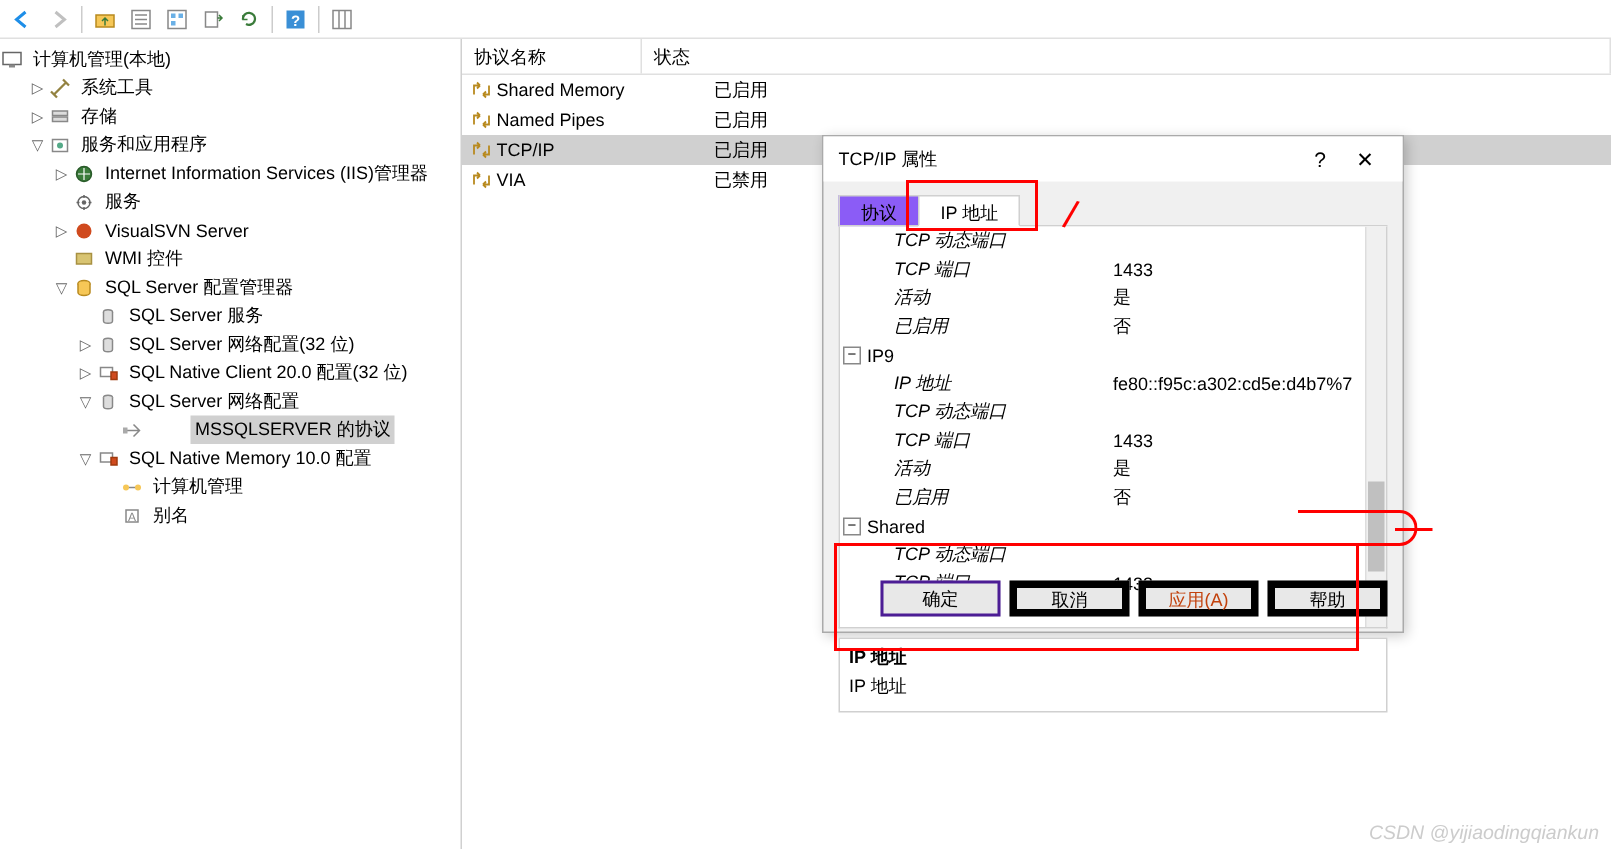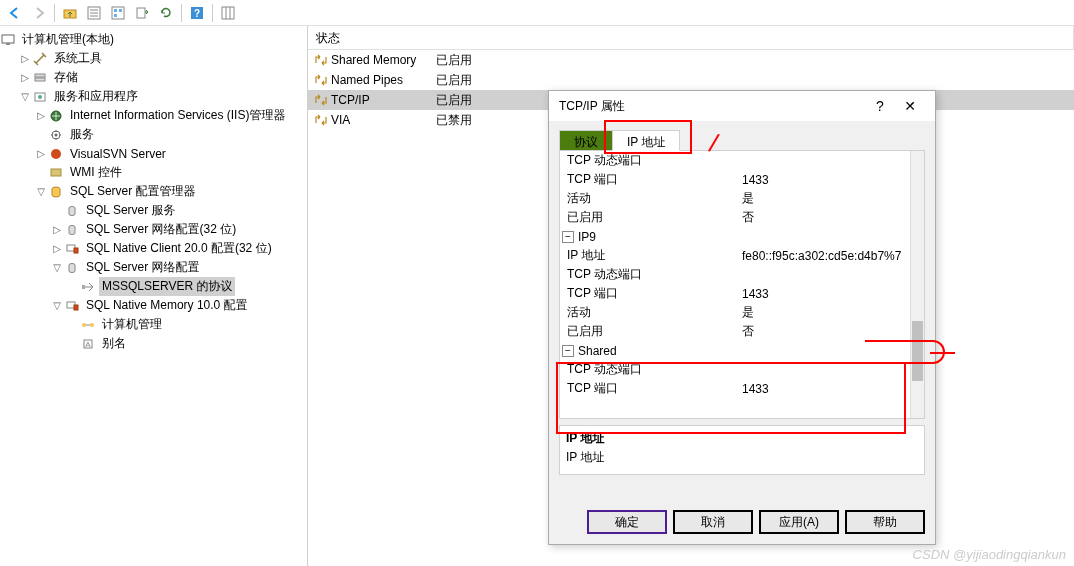--- a/index.html
+++ b/index.html
@@ -52,21 +52,21 @@
       font-size: 10px;
       color: #666;
       cursor: pointer;
     }
     .tree-icon {
       width: 16px; height: 16px;
       display: flex; align-items: center; justify-content: center;
       margin-right: 3px;
     }
     .tree-label { padding: 1px 3px; }
-    .tree-label.selected { background: #d0d0d0; }
+    .tree-label.selected { background: #d0d0d0; margin-left: 28px; }
     .indent-1 { padding-left: 18px; }
     .indent-2 { padding-left: 34px; }
     .indent-3 { padding-left: 50px; }
     .indent-4 { padding-left: 66px; }
     .content {
       flex: 1;
       position: relative;
     }
     .list-header {
       display: flex;
@@ -76,40 +76,41 @@
     .list-header-col {
       padding: 4px 8px;
       border-right: 1px solid #e0e0e0;
     }
     .col-name { width: 120px; }
     .col-status { flex: 1; }
     .list-row {
       display: flex;
       height: 20px;
       align-items: center;
+      gap: 40px;
     }
     .list-row.selected { background: #d0d0d0; }
     .list-cell-name {
       width: 120px;
       padding-left: 6px;
       display: flex;
       align-items: center;
       gap: 3px;
     }
     .list-cell-status { padding-left: 8px; }
     .protocol-icon {
       width: 14px; height: 14px;
       display: inline-flex; align-items: center; justify-content: center;
     }
     .dialog {
       position: absolute;
       left: 548px;
       top: 90px;
       width: 388px;
-      height: 455px;
+      height: 332px;
       background: #f0f0f0;
       border: 1px solid #aaa;
       box-shadow: 2px 2px 8px rgba(0,0,0,0.2);
     }
     .dialog-titlebar {
       height: 30px;
       display: flex;
       align-items: center;
       padding: 0 10px;
       background: #fff;
@@ -120,21 +121,21 @@
     .dialog-body { padding: 8px 10px; }
     .tabs {
       display: flex;
       height: 22px;
       border-bottom: 1px solid #d0d0d0;
       position: relative;
     }
     .tab {
       padding: 3px 14px;
       border: 1px solid #d0d0d0;
-      background: #4d7c0f;
+      background: #8b5cf6;
       margin-right: -1px;
       position: relative;
       top: 1px;
     }
     .tab.active {
       background: #fff;
       border-bottom: 1px solid #fff;
     }
     .props-container {
       background: #fff;
@@ -172,21 +173,22 @@
       margin-right: 4px;
     }
     .prop-group-label { font-weight: normal; }
     .prop-row {
       display: flex;
       height: 19px;
       align-items: center;
     }
     .prop-name {
       width: 178px;
-      padding-left: 7px;
+      padding-left: 36px;
+      font-style: italic;
     }
     .prop-value {
       flex: 1;
       padding-left: 4px;
       white-space: nowrap;
       overflow: hidden;
     }
     .desc-box {
       margin-top: 6px;
       background: #fff;
@@ -198,26 +200,26 @@
     .dialog-buttons {
       display: flex;
       justify-content: flex-end;
       gap: 6px;
       padding: 10px;
       position: absolute;
       bottom: 0; left: 0; right: 0;
     }
     .dlg-btn {
       width: 80px; height: 24px;
-      border: 2px solid #000000;
+      border: 5px solid #000000;
       background: #e8e8e8;
       font-size: 12px;
     }
     .dlg-btn.primary { border: 2px solid #4c1d95; }
-    .dlg-btn:disabled { color: #000000; }
+    .dlg-btn:disabled { color: #c2410c; }
     .annotation-red-tab {
       position: absolute;
       left: 604px; top: 120px;
       width: 88px; height: 34px;
       border: 2px solid #ff0000;
       pointer-events: none;
     }
     .annotation-red-box {
       position: absolute;
       left: 556px; top: 362px;
@@ -492,20 +494,21 @@
             <rect x="3" y="3" width="8" height="8" fill="#fff" stroke="#888"></rect>
             <text x="7" y="10" text-anchor="middle" font-size="8" fill="#888">A</text>
           </svg>
         </span>
       <span class="tree-label">别名</span>
     </div>
   </div>
 
   <div class="content">
     <div class="list-header">
+      <div class="list-header-col col-name">协议名称</div>
       <div class="list-header-col col-status">状态</div>
     </div>
     <div id="list-body">
         <div class="list-row">
           <div class="list-cell-name">
             <span class="protocol-icon">
               <svg width="14" height="14">
                 <path d="M2 10 L2 4 L6 4 M6 4 L4 2 M6 4 L4 6" stroke="#b88a1f" fill="none" stroke-width="1.2"></path>
                 <path d="M12 4 L12 10 L8 10 M8 10 L10 8 M8 10 L10 12" stroke="#b88a1f" fill="none" stroke-width="1.2"></path>
               </svg>

